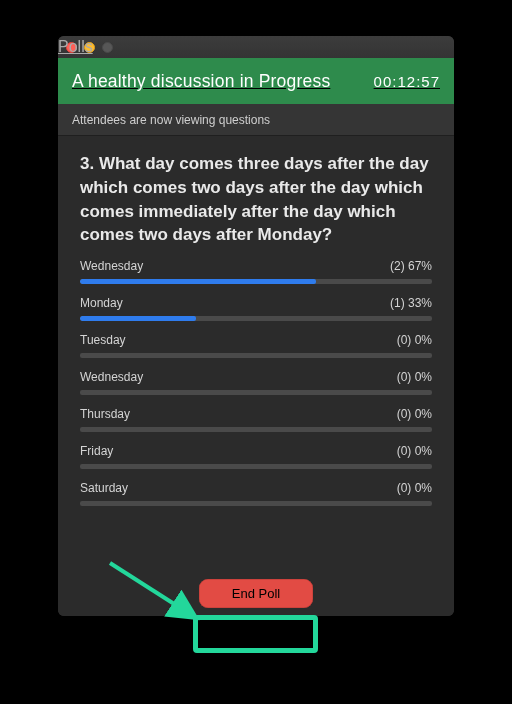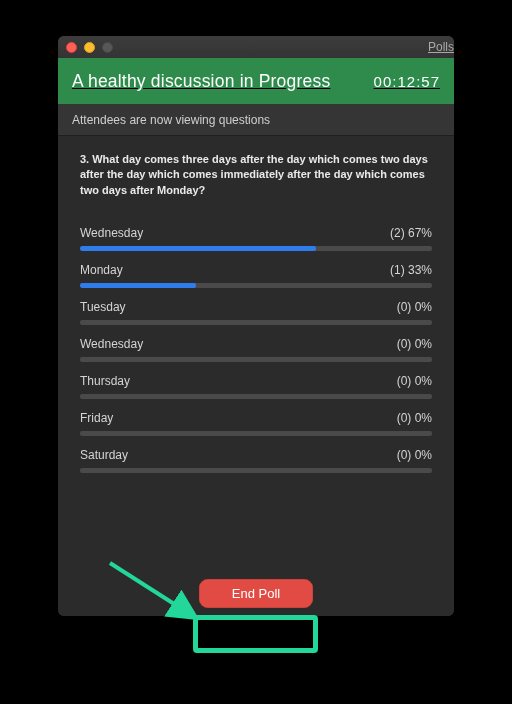--- a/index.html
+++ b/index.html
@@ -21,22 +21,22 @@
     display: flex;
     align-items: center;
     position: relative;
   }
   .traffic { display: flex; gap: 7px; margin-left: 8px; }
   .dot { width: 11px; height: 11px; border-radius: 50%; }
   .dot.red { background: #ff5f57; border: .5px solid #e0443e; }
   .dot.yel { background: #febc2e; border: .5px solid #dfa023; }
   .dot.grn { background: #575757; border: .5px solid #4a4a4a; }
   .titlebar .title {
-    position: absolute; left: 0; right: 0; text-align: right;
-    font-size: 12px; color: #a9a9a9; pointer-events:none;text-decoration:underline;
+    position: absolute; left: 0; right: 0; text-align: left;
+    font-size: 16px; color: #a9a9a9; pointer-events:none;text-decoration:underline;
   }
   .header {
     background: #2e8b4c;
     height: 46px;
     display: flex; align-items: center; justify-content: space-between;
     padding: 0 14px;
     text-decoration: underline;
   }
   .header .htitle { color: #fff; font-size: 17.5px; font-weight: 400; letter-spacing: .2px; }
   .header .timer { color: #ffffff; font-size: 15px; font-weight: 400; letter-spacing: 1px; }
@@ -50,24 +50,24 @@
   }
   .content {
     position: absolute;
     top: 100px; left: 0; right: 0; bottom: 46px;
     background: #2b2b2b;
     padding: 16px 22px 10px 22px;
     overflow: hidden;
   }
   .question {
     color: #e9e9e9;
-    font-size: 11px;
+    font-size: 17px;
     font-weight: 600;
     line-height: 1.4;
-    margin-bottom: 28px;
+    margin-bottom: 12px;
   }
   .opt {
     margin-bottom: 12px;
   }
   .opt .row {
     display: flex; justify-content: space-between;
     font-size: 12px; color: #d4d4d4;
     margin-bottom: 6px;
   }
   .bar {
@@ -85,21 +85,21 @@
   }
   .footer {
     position: absolute;
     bottom: 0; left: 0; right: 0;
     height: 46px;
     background: #2b2b2b;
     display: flex; align-items: center; justify-content: center;
   }
   .end-btn {
     background: #e24b44;
-    color: #ffffff;
+    color: #000000;
     font-size: 13px;
     border: none;
     border-radius: 9px;
     padding: 7px 33px;
     cursor: pointer;
     box-shadow: inset 0 0 0 .5px #b63a34;
   }
   .highlight {
     position: absolute;
     border: 5px solid #23d79b;

